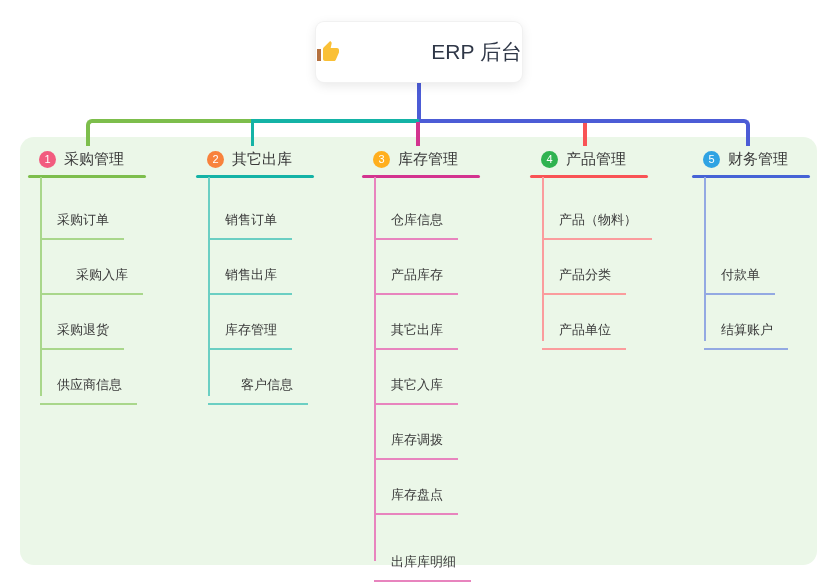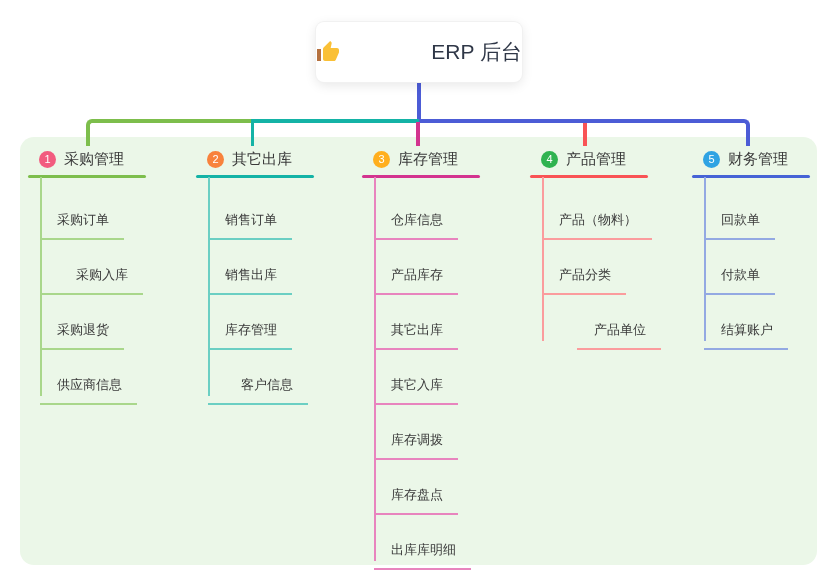--- a/index.html
+++ b/index.html
@@ -36,21 +36,21 @@
   .badge{width:17px;height:17px;border-radius:50%;color:#fff;font-size:11px;line-height:17px;
     text-align:center;flex:0 0 17px;font-weight:500;}
   .head-line{height:3px;width:118px;margin-top:3px;border-radius:2px;}
   .child-vert{position:absolute;left:12px;top:31px;width:2px;}
   .cv-4{height:219px}.cv-7{height:384px}.cv-3{height:164px}
   .child{
     position:absolute;left:12px;height:34px;box-sizing:content-box;
     display:flex;align-items:flex-end;white-space:nowrap;
     font-size:13px;color:#3a3a3a;padding:0 15px 9px 17px;border-bottom:2px solid;
   }
-  .r0{top:49px}.r1{top:104px}.r2{top:159px}.r3{top:214px}.r4{top:269px}.r5{top:324px}.r6{top:379px}
+  .r0{top:49px}.r1{top:104px}.r2{top:159px}.r3{top:214px}.r4{top:269px}.r5{top:324px}.r6{top:391px}
 </style>
 </head>
 <body>
 
 <div class="canvas">
 
   <div class="panel" style="background-color: rgb(235, 247, 232);"></div>
 
   <div class="line root-drop" style="background-color: rgb(76, 92, 214);"></div>
   <div class="line bus-left" style="border-top-color: rgb(125, 190, 76); border-left-color: rgb(125, 190, 76);"></div>
@@ -112,28 +112,27 @@
 
   <div class="branch b4">
     <div class="branch-head">
       <span class="badge" style="background-color: rgb(47, 179, 80);">4</span>
       <span>产品管理</span>
     </div>
     <div class="head-line" style="background-color: rgb(249, 83, 85);"></div>
     <div class="child-vert cv-3" style="background-color: rgb(251, 156, 157);"></div>
     <div class="child r0" style="border-bottom-color: rgb(251, 156, 157);">产品（物料）</div>
     <div class="child r1" style="border-bottom-color: rgb(251, 156, 157);">产品分类</div>
-    <div class="child r2" style="border-bottom-color: rgb(251, 156, 157); margin-left: 35px;">产品单位</div>
+    <div class="child r2" style="border-bottom-color: rgb(251, 156, 157);">产品单位</div>
   </div>
 
   <div class="branch b5">
     <div class="branch-head">
       <span class="badge" style="background-color: rgb(47, 163, 227);">5</span>
       <span>财务管理</span>
     </div>
     <div class="head-line" style="background-color: rgb(70, 99, 214);"></div>
     <div class="child-vert cv-3" style="background-color: rgb(147, 169, 226);"></div>
-    <div class="child r0" style="border-bottom-color: rgb(147, 169, 226);">回款单</div>
     <div class="child r1" style="border-bottom-color: rgb(147, 169, 226);">付款单</div>
     <div class="child r2" style="border-bottom-color: rgb(147, 169, 226);">结算账户</div>
   </div>
 
 </div>
 
 </body></html>

